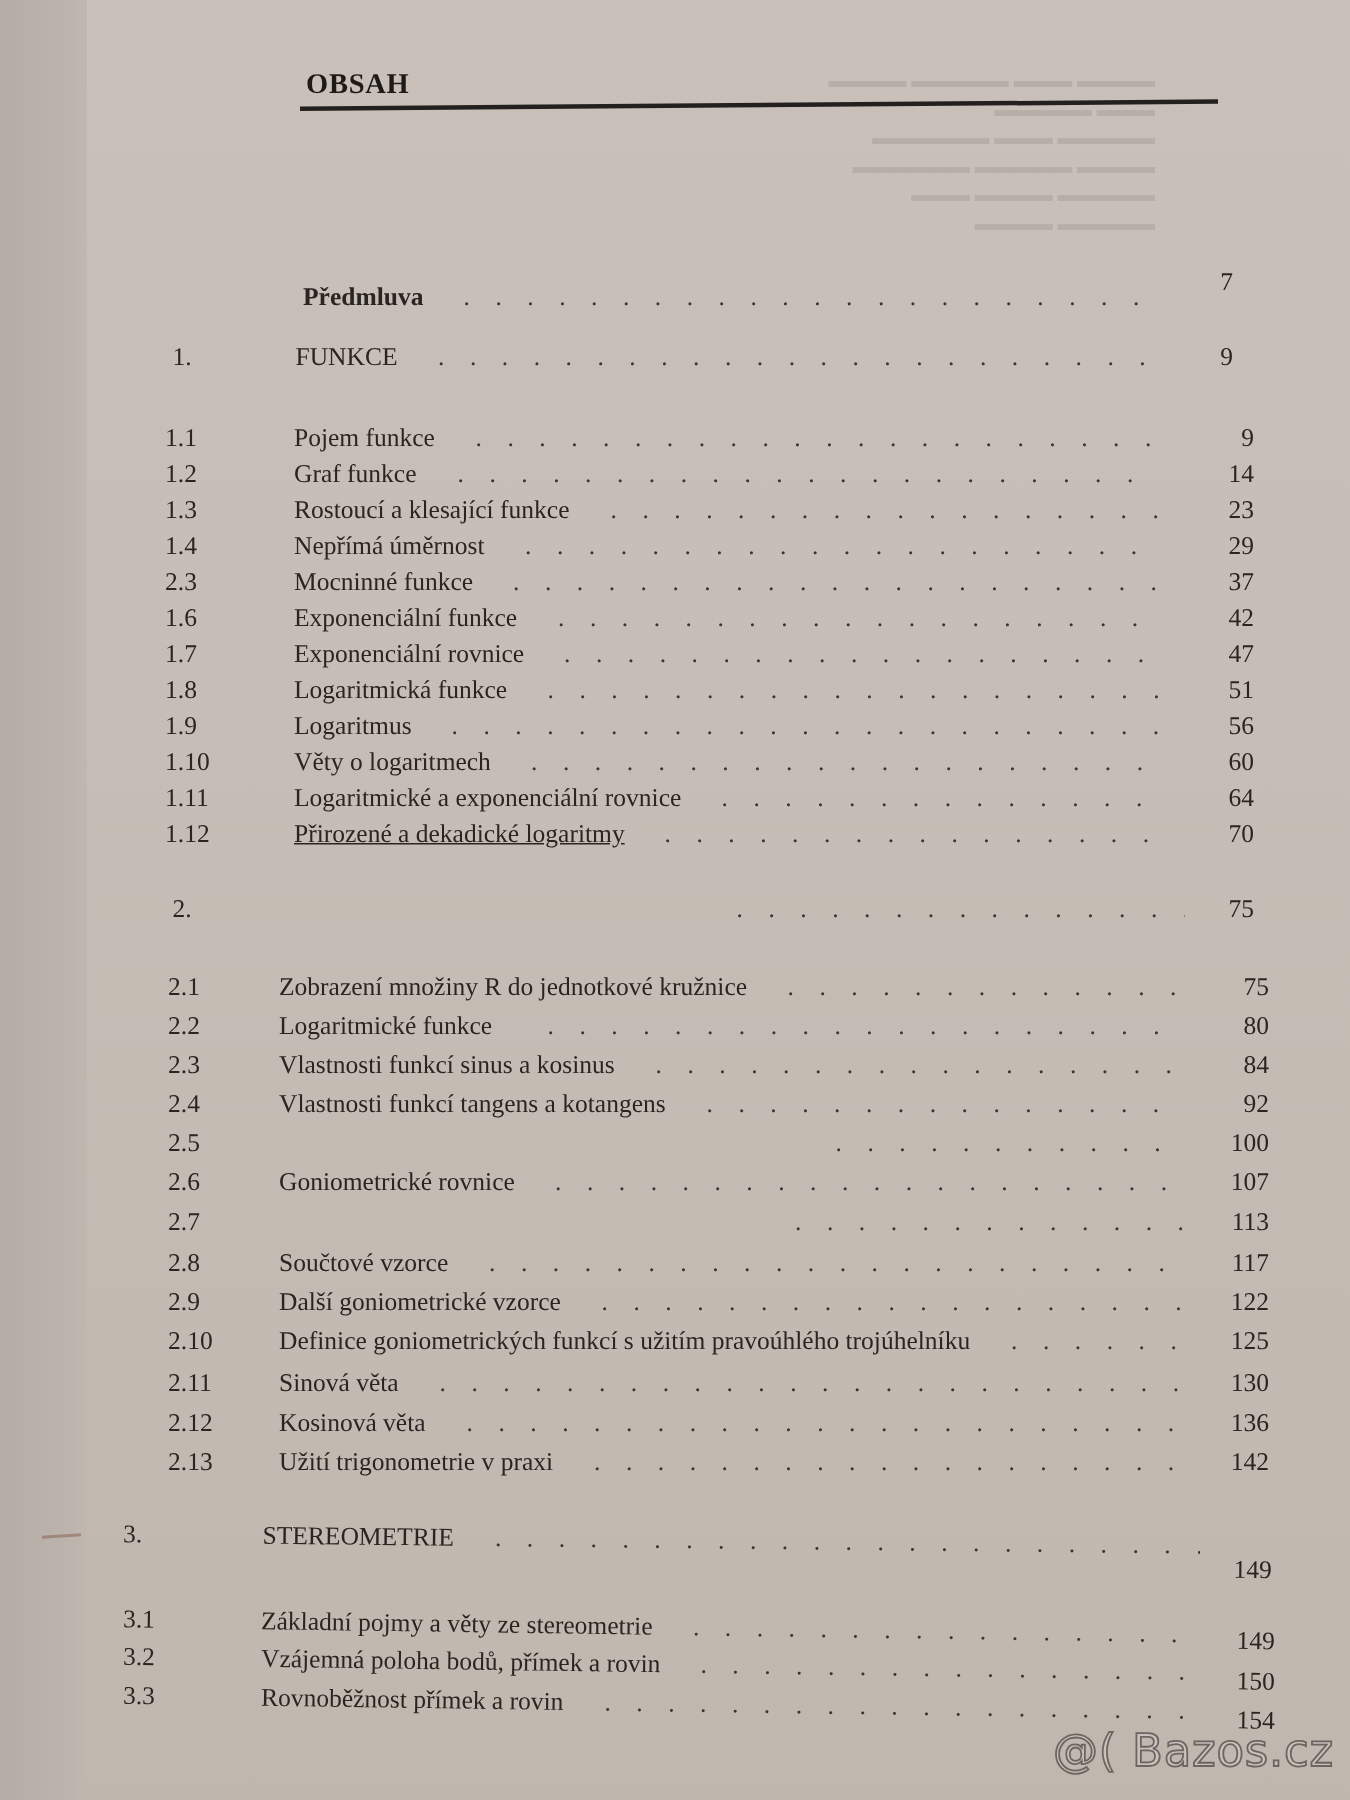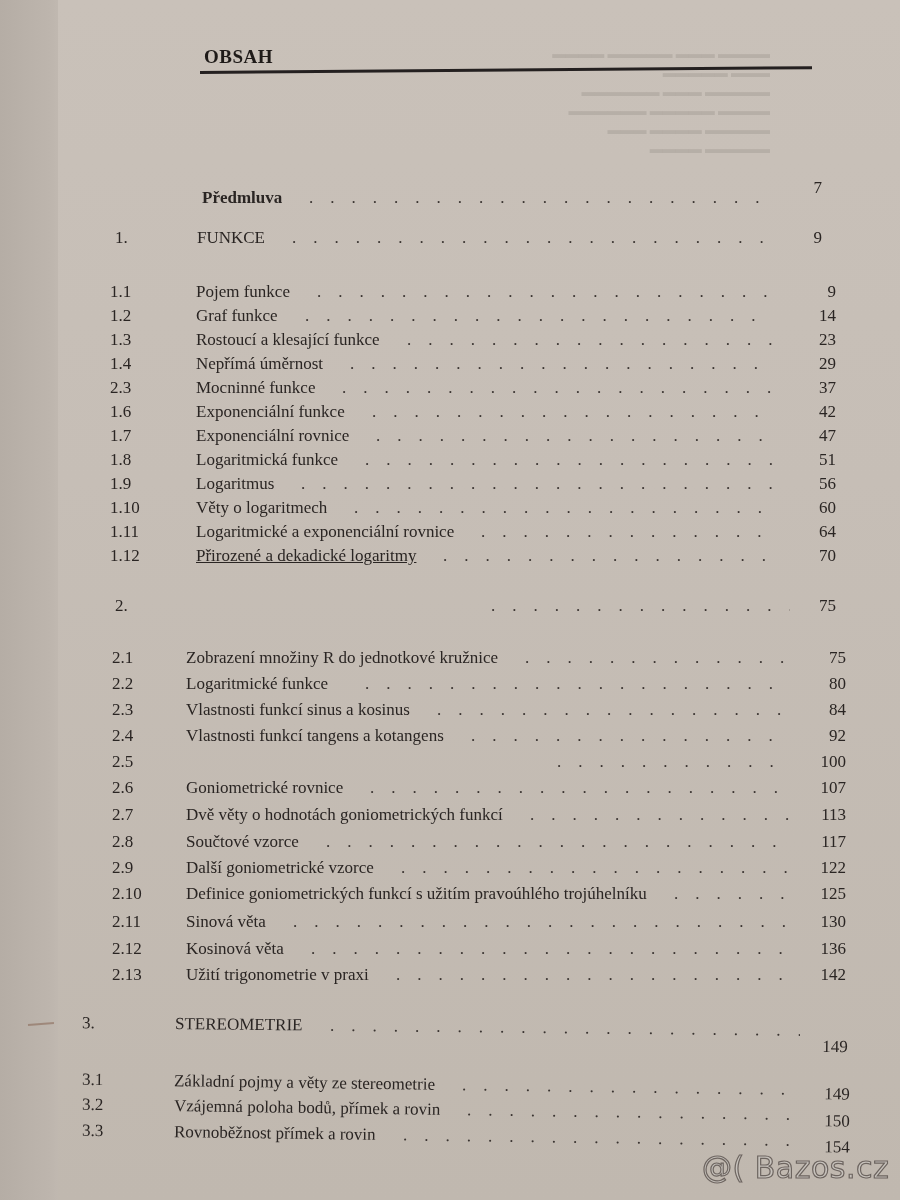--- a/index.html
+++ b/index.html
@@ -187,21 +187,20 @@
       <span class="page-no" style="left: 796px;">100</span>
     </div>
     <div class="row" style="top: 778px; left: 0px; width: 900px; transform: rotate(0deg); transform-origin: 450px 12px;">
       <span class="num" style="left: 112px;">2.6</span>
       <span class="label" style="left: 186px;">Goniometrické rovnice</span>
       <span class="dots" style="left: 353px; width: 437px;">  .  .  .  .  .  .  .  .  .  .  .  .  .  .  .  .  .  .  .  .  .  .  .  .  .  .  .  .  .  .  .  .  .  .  .  .  .  .  .  .  .  .  .  .  .  .  .  .  .  .  .  .  .  .  .  .  .  .  .  .</span>
       <span class="page-no" style="left: 796px;">107</span>
     </div>
     <div class="row" style="top: 805px; left: 0px; width: 900px; transform: rotate(0deg); transform-origin: 450px 12px;">
       <span class="num" style="left: 112px;">2.7</span>
-      <span class="label" style="left: 186px;">Dvě věty o hodnotách goniometrických funkcí</span>
       <span class="dots" style="left: 513px; width: 277px;">  .  .  .  .  .  .  .  .  .  .  .  .  .  .  .  .  .  .  .  .  .  .  .  .  .  .  .  .  .  .  .  .  .  .  .  .  .  .  .  .  .  .  .  .  .  .  .  .  .  .  .  .  .  .  .  .  .  .  .  .</span>
       <span class="page-no" style="left: 796px;">113</span>
     </div>
     <div class="row" style="top: 832px; left: 0px; width: 780px; transform: rotate(0deg); transform-origin: 450px 12px;">
       <span class="num" style="left: 112px;">2.8</span>
       <span class="label" style="left: 186px;">Součtové vzorce</span>
       <span class="dots" style="left: 309px; width: 481px;">  .  .  .  .  .  .  .  .  .  .  .  .  .  .  .  .  .  .  .  .  .  .  .  .  .  .  .  .  .  .  .  .  .  .  .  .  .  .  .  .  .  .  .  .  .  .  .  .  .  .  .  .  .  .  .  .  .  .  .  .</span>
       <span class="page-no" style="left: 796px;">117</span>
     </div>
     <div class="row" style="top: 858px; left: 0px; width: 900px; transform: rotate(0deg); transform-origin: 450px 12px;">

